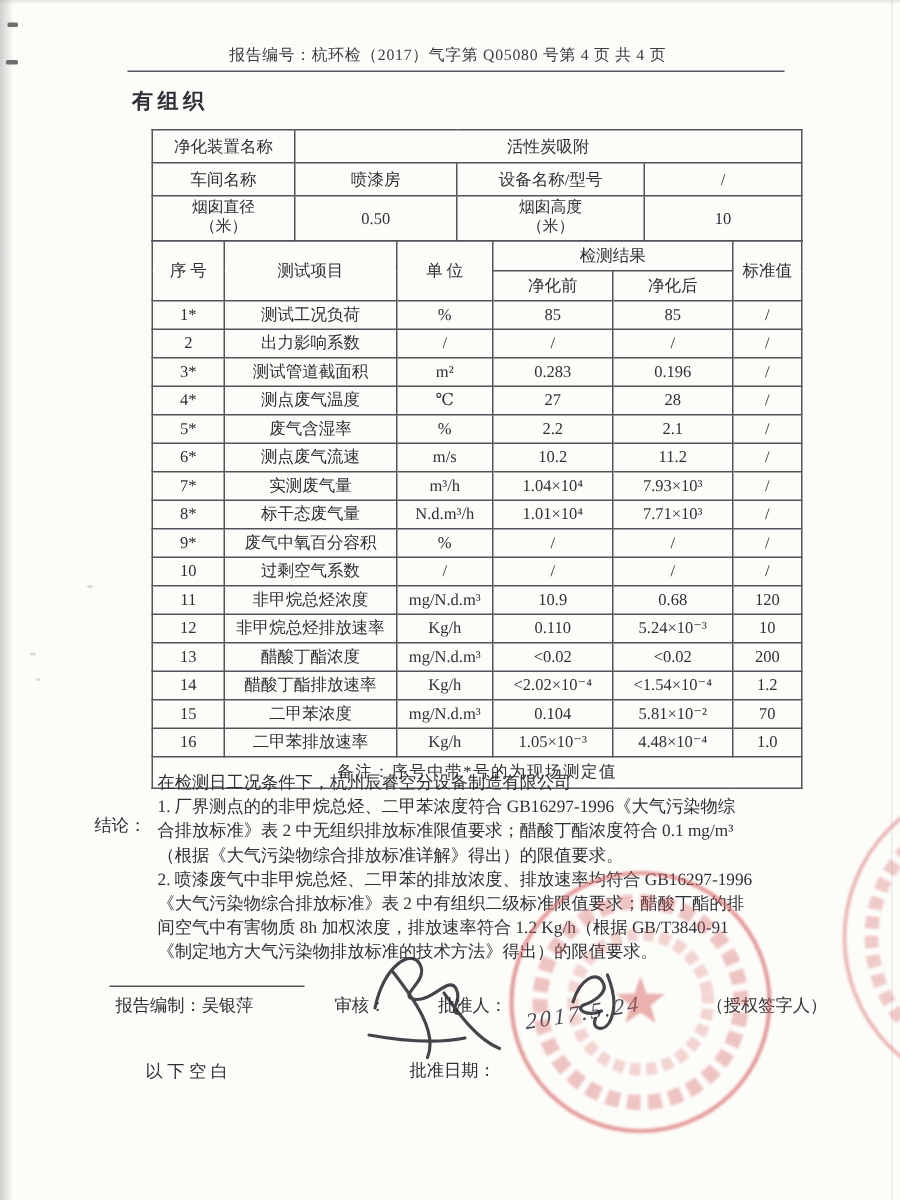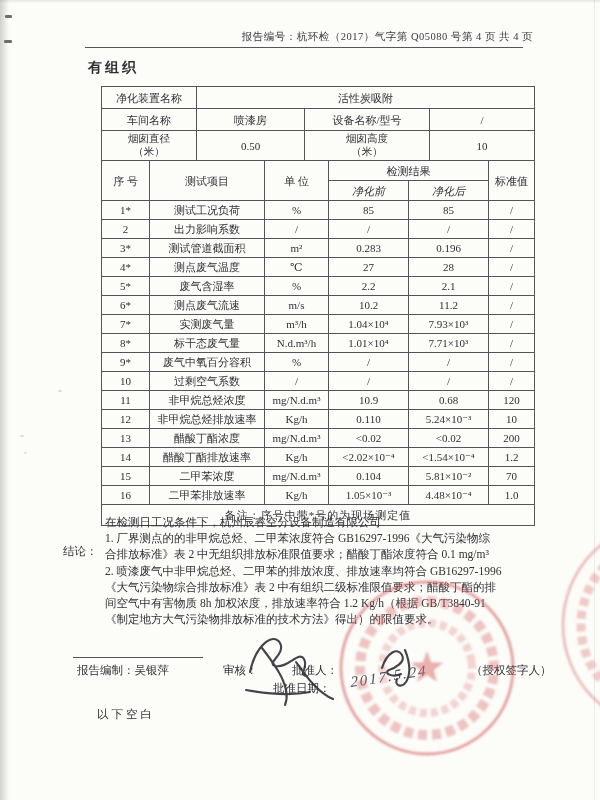--- a/index.html
+++ b/index.html
@@ -11,35 +11,35 @@
   
   .edge-left{position:absolute;left:0;top:0;width:9px;height:800px;
     background:linear-gradient(90deg,rgba(105,105,105,.30),rgba(105,105,105,0));}
   .edge-top{position:absolute;left:0;top:0;width:600px;height:3px;
     background:linear-gradient(rgba(120,120,120,.18),rgba(120,120,120,0));}
   .edge-right{position:absolute;left:594px;top:0;width:1px;height:800px;background:rgba(140,140,140,.15);}
   .mark{position:absolute;background:#6e6e6e;border-radius:1px;}
   .speck{position:absolute;background:#dadad6;border-radius:50%;}
 
   
-  .hdr{position:absolute;top:30px;left:98px;width:435px;display:flex;justify-content:flex-end;
+  .hdr{position:absolute;top:30px;left:81px;width:435px;display:flex;justify-content:center;
     font-size:10.5px;letter-spacing:.5px;color:#3a3a42;}
   .hdr-rule{position:absolute;top:47px;left:85px;width:438px;border-top:1.6px solid #55555c;}
   .sec-title{position:absolute;top:59px;left:88px;font-size:14px;font-weight:600;letter-spacing:3px;color:#2f2f36;}
 
   
   .tables{position:absolute;top:86px;left:90px;width:433px;padding-left:11px;}
   table{border-collapse:collapse;table-layout:fixed;width:433px;color:#2f2f36;}
   td{border:1px solid #53535a;text-align:center;vertical-align:middle;padding:0;font-size:11px;line-height:12px;overflow:hidden;}
   .t-info td{height:21px;}
   .t-info tr.tall td{height:29px;}
   .t-main{margin-top:-1px;}
   .t-main td{height:18px;}
   .t-main tr.h1 td{height:19px;}
-  .t-main tr.h2 td{height:19px;font-style:italic;}
+  .t-main tr.h2 td{height:19px;}
   .t-main tr.note-row td{height:20px;letter-spacing:1px;}
   .twoline div{line-height:12.5px;font-size:10.5px;}
 
   
   .conclusion{position:absolute;top:514px;left:63px;width:482px;display:flex;font-size:11.5px;color:#2f2f36;}
   .conclusion .label{width:42px;flex:none;line-height:16.2px;margin-top:29px;}
   .conclusion .lines div{line-height:16.2px;white-space:nowrap;}
 
   
   .sig-sep{position:absolute;top:657px;left:73px;width:130px;border-top:1px solid #55555c;}
@@ -262,33 +262,34 @@
   </tbody>
     </table>
 </div>
 
 <div class="conclusion">
   <div class="label">结论：</div>
   <div class="lines" id="conclusion-lines">
       <div>在检测日工况条件下，杭州辰睿空分设备制造有限公司</div>
       <div>1.  厂界测点的的非甲烷总烃、二甲苯浓度符合 GB16297-1996《大气污染物综</div>
       <div>合排放标准》表 2 中无组织排放标准限值要求；醋酸丁酯浓度符合 0.1 mg/m³</div>
+      <div>（根据《大气污染物综合排放标准详解》得出）的限值要求。</div>
       <div>2.  喷漆废气中非甲烷总烃、二甲苯的排放浓度、排放速率均符合 GB16297-1996</div>
       <div>《大气污染物综合排放标准》表 2 中有组织二级标准限值要求；醋酸丁酯的排</div>
       <div>间空气中有害物质 8h 加权浓度，排放速率符合 1.2 Kg/h（根据 GB/T3840-91</div>
       <div>《制定地方大气污染物排放标准的技术方法》得出）的限值要求。</div>
     </div>
 </div>
 
 <div class="sig-sep"></div>
 <div class="sig" style="left:77px;top:663px;">报告编制：吴银萍</div>
 <div class="sig" style="left:223px;top:663px;">审核：</div>
 <div class="sig" style="left:292px;top:663px;">批准人：</div>
 <div class="sig" style="left:471px;top:663px;">（授权签字人）</div>
-<div class="sig" style="left:273px;top:681px;">批准日期：</div>
+<div class="sig" style="left:273px;top:706px;">批准日期：</div>
 <div class="date-script">2017.5.24</div>
 <div class="below-blank">以下空白</div>
 
 <svg class="overlay" width="600" height="800">
   <defs>
       <filter id="sblur">
         <feGaussianBlur stdDeviation="0.8"></feGaussianBlur>
       </filter>
     </defs>
   <g filter="url(#sblur)">

